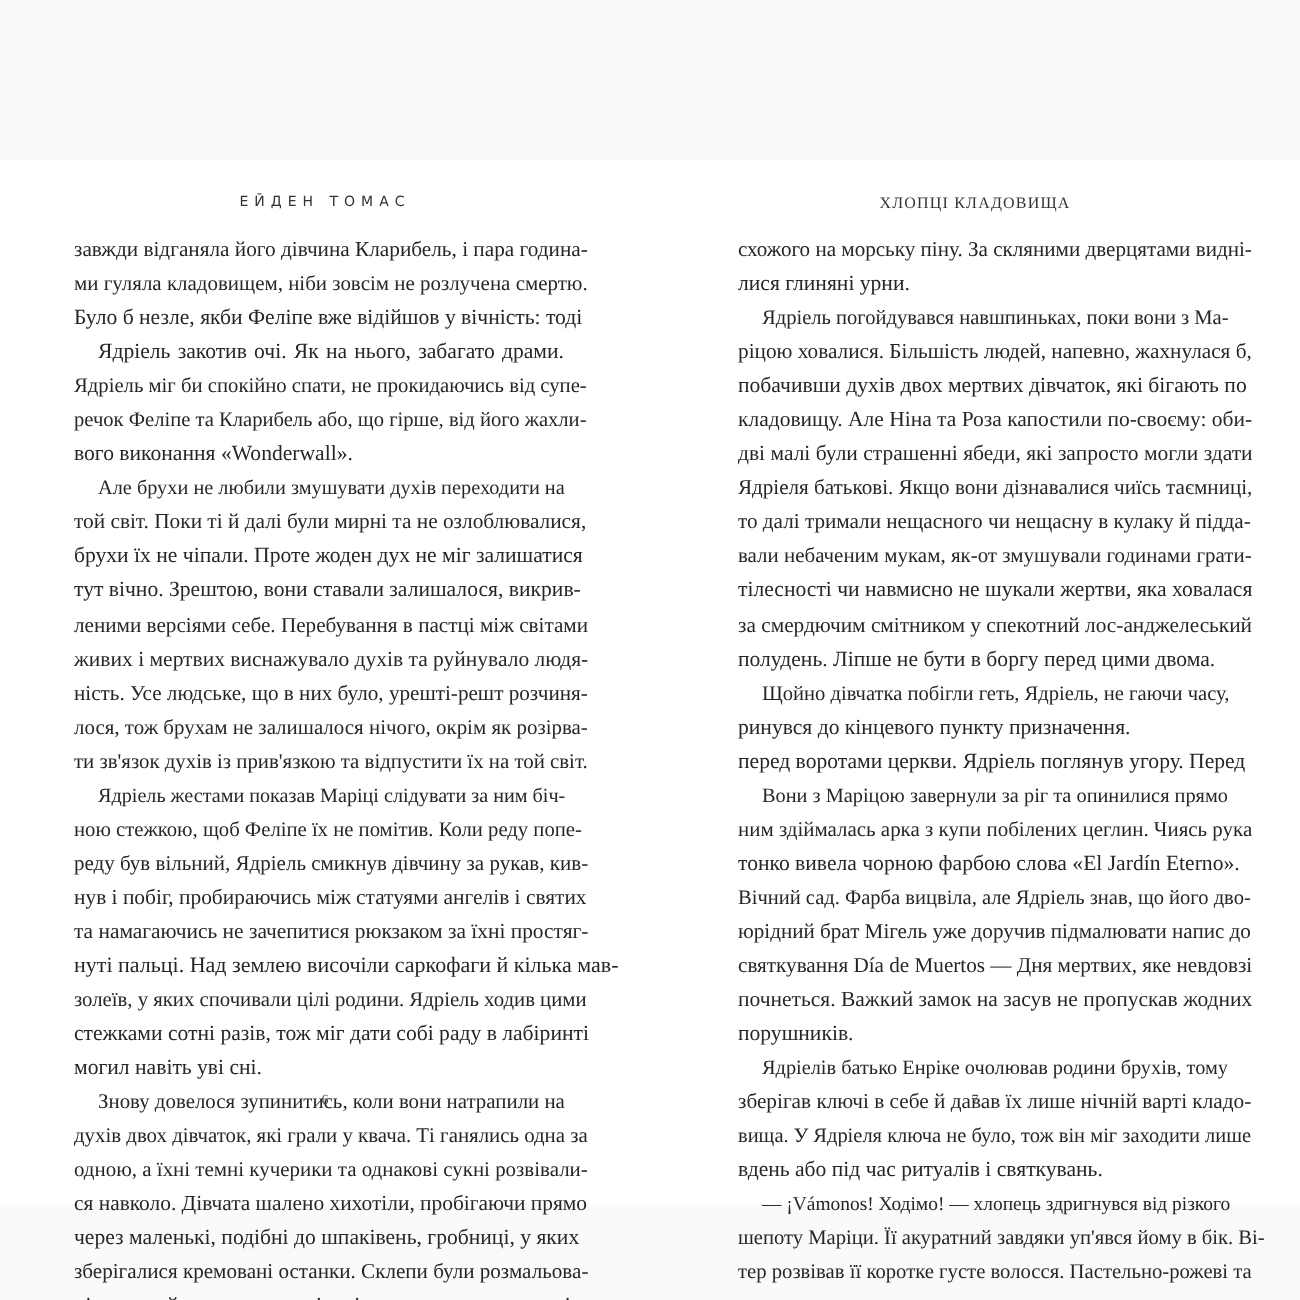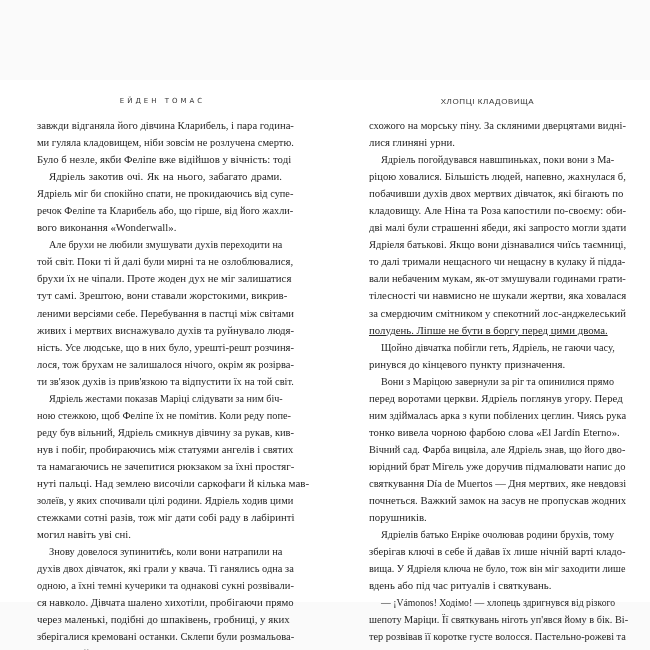--- a/index.html
+++ b/index.html
@@ -14,21 +14,21 @@
   .band.bottom { top:602px; height:48px; }
   .page { position:absolute; top:80px; height:522px; width:325px; background:#ffffff; }
   .page.left { left:0; }
   .page.right { left:325px; }
   .running-head {
     position:absolute; top:17px; left:0; width:325px; text-align:center;
     font-family:"DejaVu Sans", "Liberation Sans", sans-serif;
     font-size:7px; letter-spacing:3px; color:#333;
   }
   .page.right .running-head {
-    font-family:Liberation Sans, sans-serif;
+    font-family:Liberation Serif, serif;
     font-size:8px; letter-spacing:0.6px; font-weight:normal; transform:scaleX(1.0);
   }
   .text {
     position:absolute; top:37px; width:245px;
     font-family:"Liberation Serif", "DejaVu Serif", serif;
     font-size:10.8px; line-height:17.05px; color:#262626;
   }
   .page.left .text { left:37px; }
   .page.right .text { left:44px; }
   .line { display:block; white-space:nowrap; text-align:justify; text-align-last:justify; height:17.05px; overflow:visible; }
@@ -52,21 +52,21 @@
       <span class="line" style="display: block; width: auto; font-size: 10.6345px;">завжди відганяла його дівчина Кларибель, і пара година-</span>
       <span class="line last" style="display: block; width: auto; font-size: 10.474px;">ми гуляла кладовищем, ніби зовсім не розлучена смертю.</span>
       <span class="line" style="display: block; width: auto;">Було б незле, якби Феліпе вже відійшов у вічність: тоді</span>
       <span class="line indent" style="display: block; width: auto;">Ядріель закотив очі. Як на нього, забагато драми.</span>
       <span class="line" style="display: block; width: auto; font-size: 10.3567px;">Ядріель міг би спокійно спати, не прокидаючись від супе-</span>
       <span class="line" style="display: block; width: auto; font-size: 10.3182px;">речок Феліпе та Кларибель або, що гірше, від його жахли-</span>
       <span class="line last" style="display: block; width: auto;">вого виконання «Wonderwall».</span>
       <span class="line indent" style="display: block; width: auto; font-size: 10.1769px;">Але брухи не любили змушувати духів переходити на</span>
       <span class="line" style="display: block; width: auto; font-size: 10.6754px;">той світ. Поки ті й далі були мирні та не озлоблювалися,</span>
       <span class="line" style="display: block; width: auto;">брухи їх не чіпали. Проте жоден дух не міг залишатися</span>
-      <span class="line" style="display: block; width: auto;">тут самі. Зрештою, вони ставали жорстокими, викрив-</span>
+      <span class="line" style="display: block; width: auto;">тут вічно. Зрештою, вони ставали залишалося, викрив-</span>
       <span class="line" style="display: block; width: auto; font-size: 10.5939px;">леними версіями себе. Перебування в пастці між світами</span>
       <span class="line" style="display: block; width: auto; font-size: 10.7581px; font-family: Liberation Serif, serif;">живих і мертвих виснажувало духів та руйнувало людя-</span>
       <span class="line" style="display: block; width: auto; font-size: 10.5939px;">ність. Усе людське, що в них було, урешті-решт розчиня-</span>
       <span class="line" style="display: block; width: auto; font-size: 10.474px;">лося, тож брухам не залишалося нічого, окрім як розірва-</span>
       <span class="line last" style="display: block; width: auto; font-size: 10.4346px;">ти зв'язок духів із прив'язкою та відпустити їх на той світ.</span>
       <span class="line indent" style="display: block; width: auto; font-size: 10.0992px;">Ядріель жестами показав Mapiці слідувати за ним біч-</span>
       <span class="line" style="display: block; width: auto; font-size: 10.3567px;">ною стежкою, щоб Феліпе їх не помітив. Коли реду попе-</span>
       <span class="line" style="display: block; width: auto; font-size: 10.5136px;">реду був вільний, Ядріель смикнув дівчину за рукав, кив-</span>
       <span class="line" style="display: block; width: auto; font-size: 10.7166px;">нув і побіг, пробираючись між статуями ангелів і святих</span>
       <span class="line" style="display: block; width: auto; font-size: 10.7166px;">та намагаючись не зачепитися рюкзаком за їхні простяг-</span>
@@ -93,34 +93,34 @@
       <span class="line indent" style="display: block; width: auto; font-size: 10.2957px;">Ядріель погойдувався навшпиньках, поки вони з Ма-</span>
       <span class="line" style="display: block; width: auto; font-size: 10.6345px;">ріцою ховалися. Більшість людей, напевно, жахнулася б,</span>
       <span class="line" style="display: block; width: auto;">побачивши духів двох мертвих дівчаток, які бігають по</span>
       <span class="line" style="display: block; width: auto; font-size: 10.7581px;">кладовищу. Але Ніна та Роза капостили по-своєму: оби-</span>
       <span class="line" style="display: block; width: auto; font-size: 10.7581px;">дві малі були страшенні ябеди, які запросто могли здати</span>
       <span class="line" style="display: block; width: auto; font-size: 10.5536px;">Ядріеля батькові. Якщо вони дізнавалися чиїсь таємниці,</span>
       <span class="line" style="display: block; width: auto; font-size: 10.5939px;">то далі тримали нещасного чи нещасну в кулаку й підда-</span>
       <span class="line" style="display: block; width: auto; font-size: 10.474px;">вали небаченим мукам, як-от змушували годинами грати-</span>
       <span class="line" style="display: block; width: auto;">тілесності чи навмисно не шукали жертви, яка ховалася</span>
       <span class="line" style="display: block; width: auto; font-size: 10.6754px;">за смердючим смітником у спекотний лос-анджелеський</span>
-      <span class="line last" style="display: block; width: auto; text-decoration: underline;">полудень. Ліпше не бути в боргу перед цими двома.</span>
+      <span class="line last" style="display: block; width: auto;">полудень. Ліпше не бути в боргу перед цими двома.</span>
       <span class="line indent" style="display: block; width: auto; font-size: 10.2957px;">Щойно дівчатка побігли геть, Ядріель, не гаючи часу,</span>
       <span class="line last" style="display: block; width: auto;">ринувся до кінцевого пункту призначення.</span>
+      <span class="line" style="display: block; width: auto;">перед воротами церкви. Ядріель поглянув угору. Перед</span>
       <span class="line indent" style="display: block; width: auto; font-size: 10.1769px;">Вони з Маріцою завернули за ріг та опинилися прямо</span>
-      <span class="line" style="display: block; width: auto;">перед воротами церкви. Ядріель поглянув угору. Перед</span>
       <span class="line" style="display: block; width: auto; font-size: 10.474px;">ним здіймалась арка з купи побілених цеглин. Чиясь рука</span>
       <span class="line" style="display: block; width: auto;">тонко вивела чорною фарбою слова «El Jardín Eterno».</span>
       <span class="line" style="display: block; width: auto; font-size: 10.28px;">Вічний сад. Фарба вицвіла, але Ядріель знав, що його дво-</span>
       <span class="line" style="display: block; width: auto; font-size: 10.5536px;">юрідний брат Мігель уже доручив підмалювати напис до</span>
       <span class="line" style="display: block; width: auto; font-size: 10.5939px;">святкування Día de Muertos — Дня мертвих, яке невдовзі</span>
       <span class="line" style="display: block; width: auto; font-size: 10.7581px;">почнеться. Важкий замок на засув не пропускав жодних</span>
       <span class="line last" style="display: block; width: auto;">порушників.</span>
       <span class="line indent" style="display: block; width: auto; font-size: 10.1769px;">Ядріелів батько Енріке очолював родини брухів, тому</span>
       <span class="line" style="display: block; width: auto; font-size: 10.6345px;">зберігав ключі в себе й давав їх лише нічній варті кладо-</span>
       <span class="line" style="display: block; width: auto; font-size: 10.2421px;">вища. У Ядріеля ключа не було, тож він міг заходити лише</span>
       <span class="line last" style="display: block; width: auto;">вдень або під час ритуалів і святкувань.</span>
       <span class="line indent" style="display: block; width: auto; font-size: 9.72794px;">— ¡Vámonos! Ходімо! — хлопець здригнувся від різкого</span>
-      <span class="line" style="display: block; width: auto; font-size: 10.3182px;">шепоту Маріци. Її святкувань ніготь уп'явся йому в бік. Ві-</span>
+      <span class="line" style="display: block; width: auto; font-size: 10.3182px;">шепоту Маріци. Її акуратний завдяки уп'явся йому в бік. Ві-</span>
       <span class="line" style="display: block; width: auto; font-size: 10.3567px;">тер розвівав її коротке густе волосся. Пастельно-рожеві та</span>
     </div>
   <div class="page-number">7</div>
 </div>
 
 </body></html>

